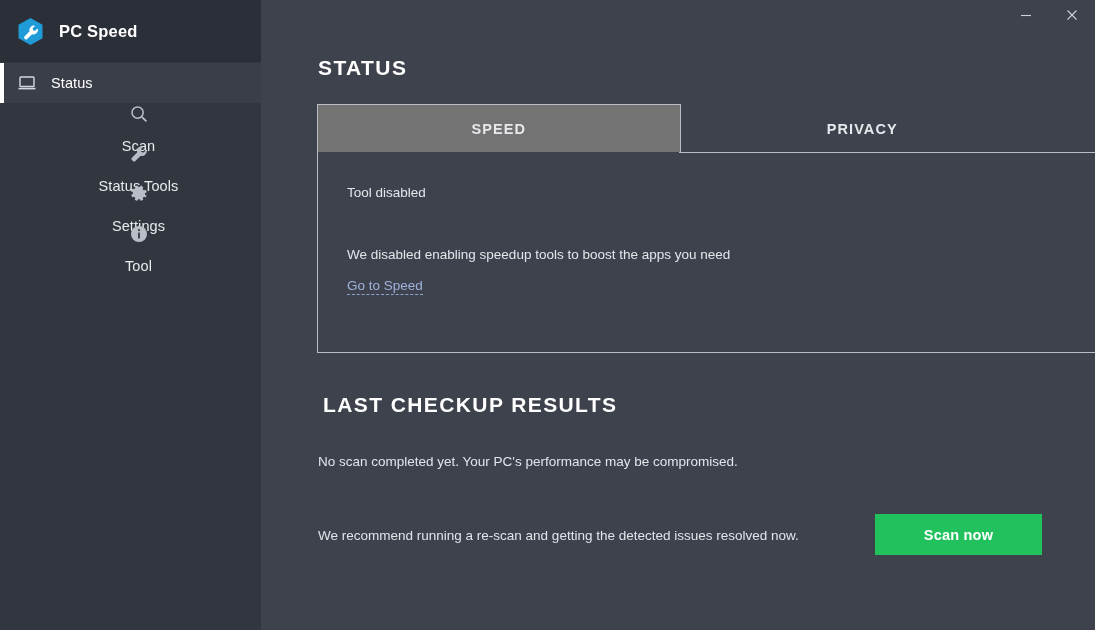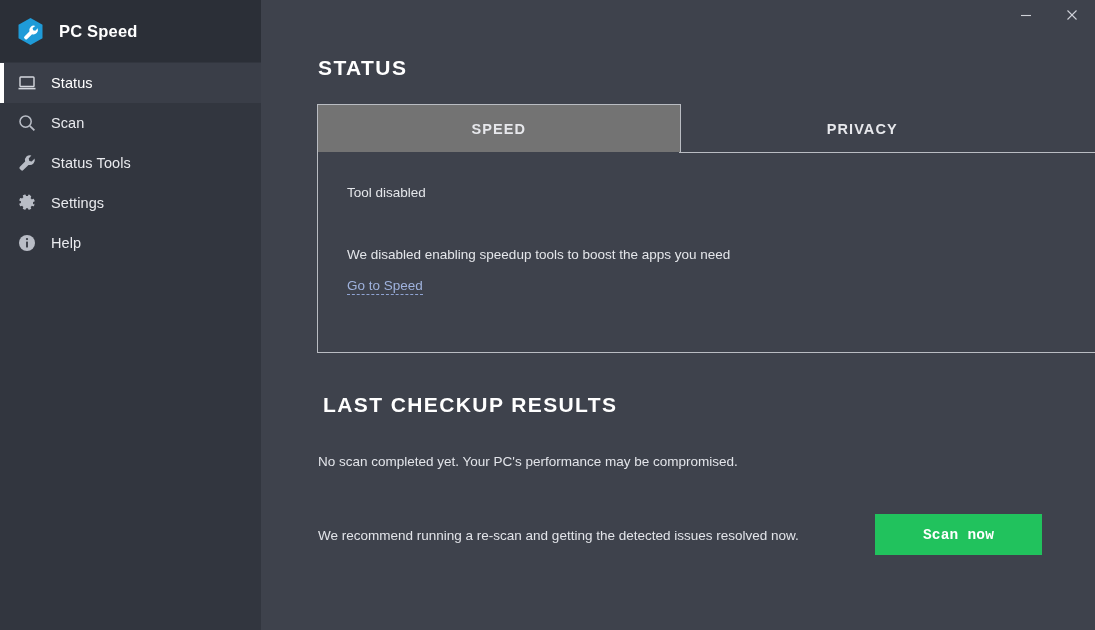--- a/index.html
+++ b/index.html
@@ -105,21 +105,21 @@
   .nav-item.active .nav-icon { color: #d5d8de; }
 
   .nav-label {
     color: #e9eaee;
     font-size: 14.5px;
     letter-spacing: 0.1px;
   }
   .nav-item.active .nav-label { color: #ffffff; }
 
   
-  .nav-item + .nav-item { margin-top: 0; }
+  .nav-item + .nav-item { margin-top: 0; flex-direction: column; }
 
   
   .main {
     position: relative;
     flex: 1 1 auto;
     height: 630px;
     background: #3e424c;
     z-index: 10;
   }
 
@@ -228,21 +228,21 @@
 
   .scan-btn {
     position: absolute;
     left: 614px;
     top: 514px;
     width: 167px;
     height: 41px;
     background: #21c25d;
     border: none;
     color: #ffffff;
-    font-family: Liberation Mono, monospace;
+    font-family: Liberation Sans, sans-serif;
     font-size: 14.5px;
     font-weight: 700;
     letter-spacing: 0.2px;
     cursor: pointer;
   }
 </style>
 </head>
 <body>
 
 <div id="app">
@@ -301,21 +301,21 @@
       </div>
 
       <div class="nav-item">
         <span class="nav-icon">
           <svg width="18" height="18" viewBox="0 0 18 18">
             <circle cx="9" cy="9" r="8" fill="currentColor"></circle>
             <rect x="8.1" y="7.4" width="1.8" height="6" rx="0.5" fill="#32363f"></rect>
             <circle cx="9" cy="5.1" r="1.1" fill="#32363f"></circle>
           </svg>
         </span>
-        <span class="nav-label">Help</span>
+        <span class="nav-label">Tool</span>
       </div>
 
     </div>
   </div>
 
   <div class="main">
 
     <div class="titlebar">
       <div class="win-btn">
         <svg width="12" height="12" viewBox="0 0 12 12" stroke="currentColor" stroke-width="1.1">

